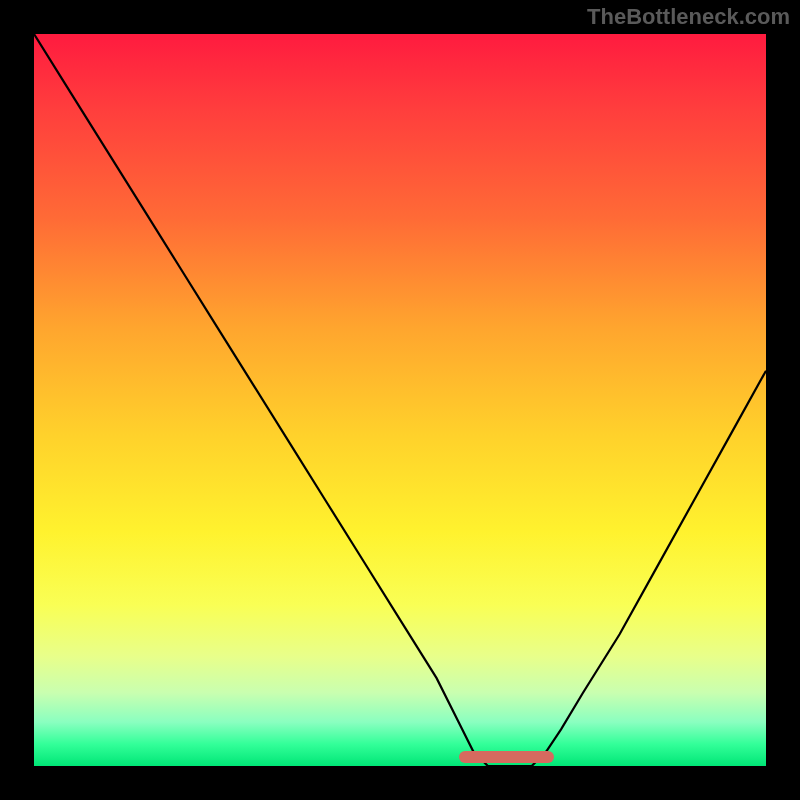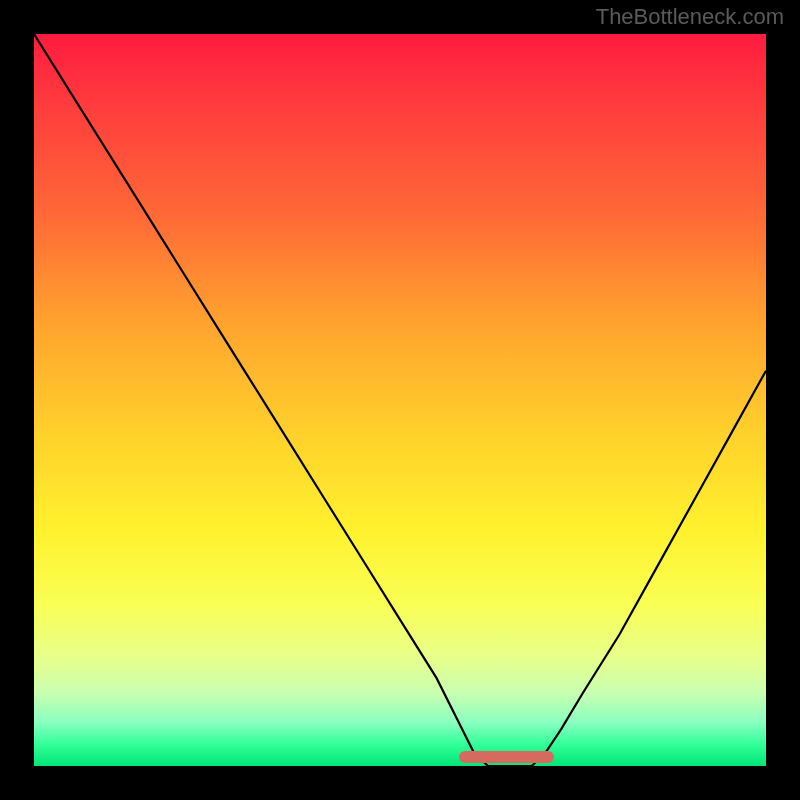--- a/index.html
+++ b/index.html
@@ -7,24 +7,24 @@
     width: 800px;
     height: 800px;
     background: #000;
     position: relative;
     overflow: hidden;
     font-family: Arial, sans-serif;
   }
   .watermark {
     position: absolute;
     top: 4px;
-    right: 16px;
+    right: 10px;
     color: #5a5a5a;
     font-size: 22px;
-    font-weight: 400;
+    font-weight: 700;
     z-index: 10;
   }
   .plot-area {
     position: absolute;
     left: 34px;
     top: 34px;
     width: 732px;
     height: 732px;
     background: linear-gradient(to bottom,
       #ff1b3f 0%,

